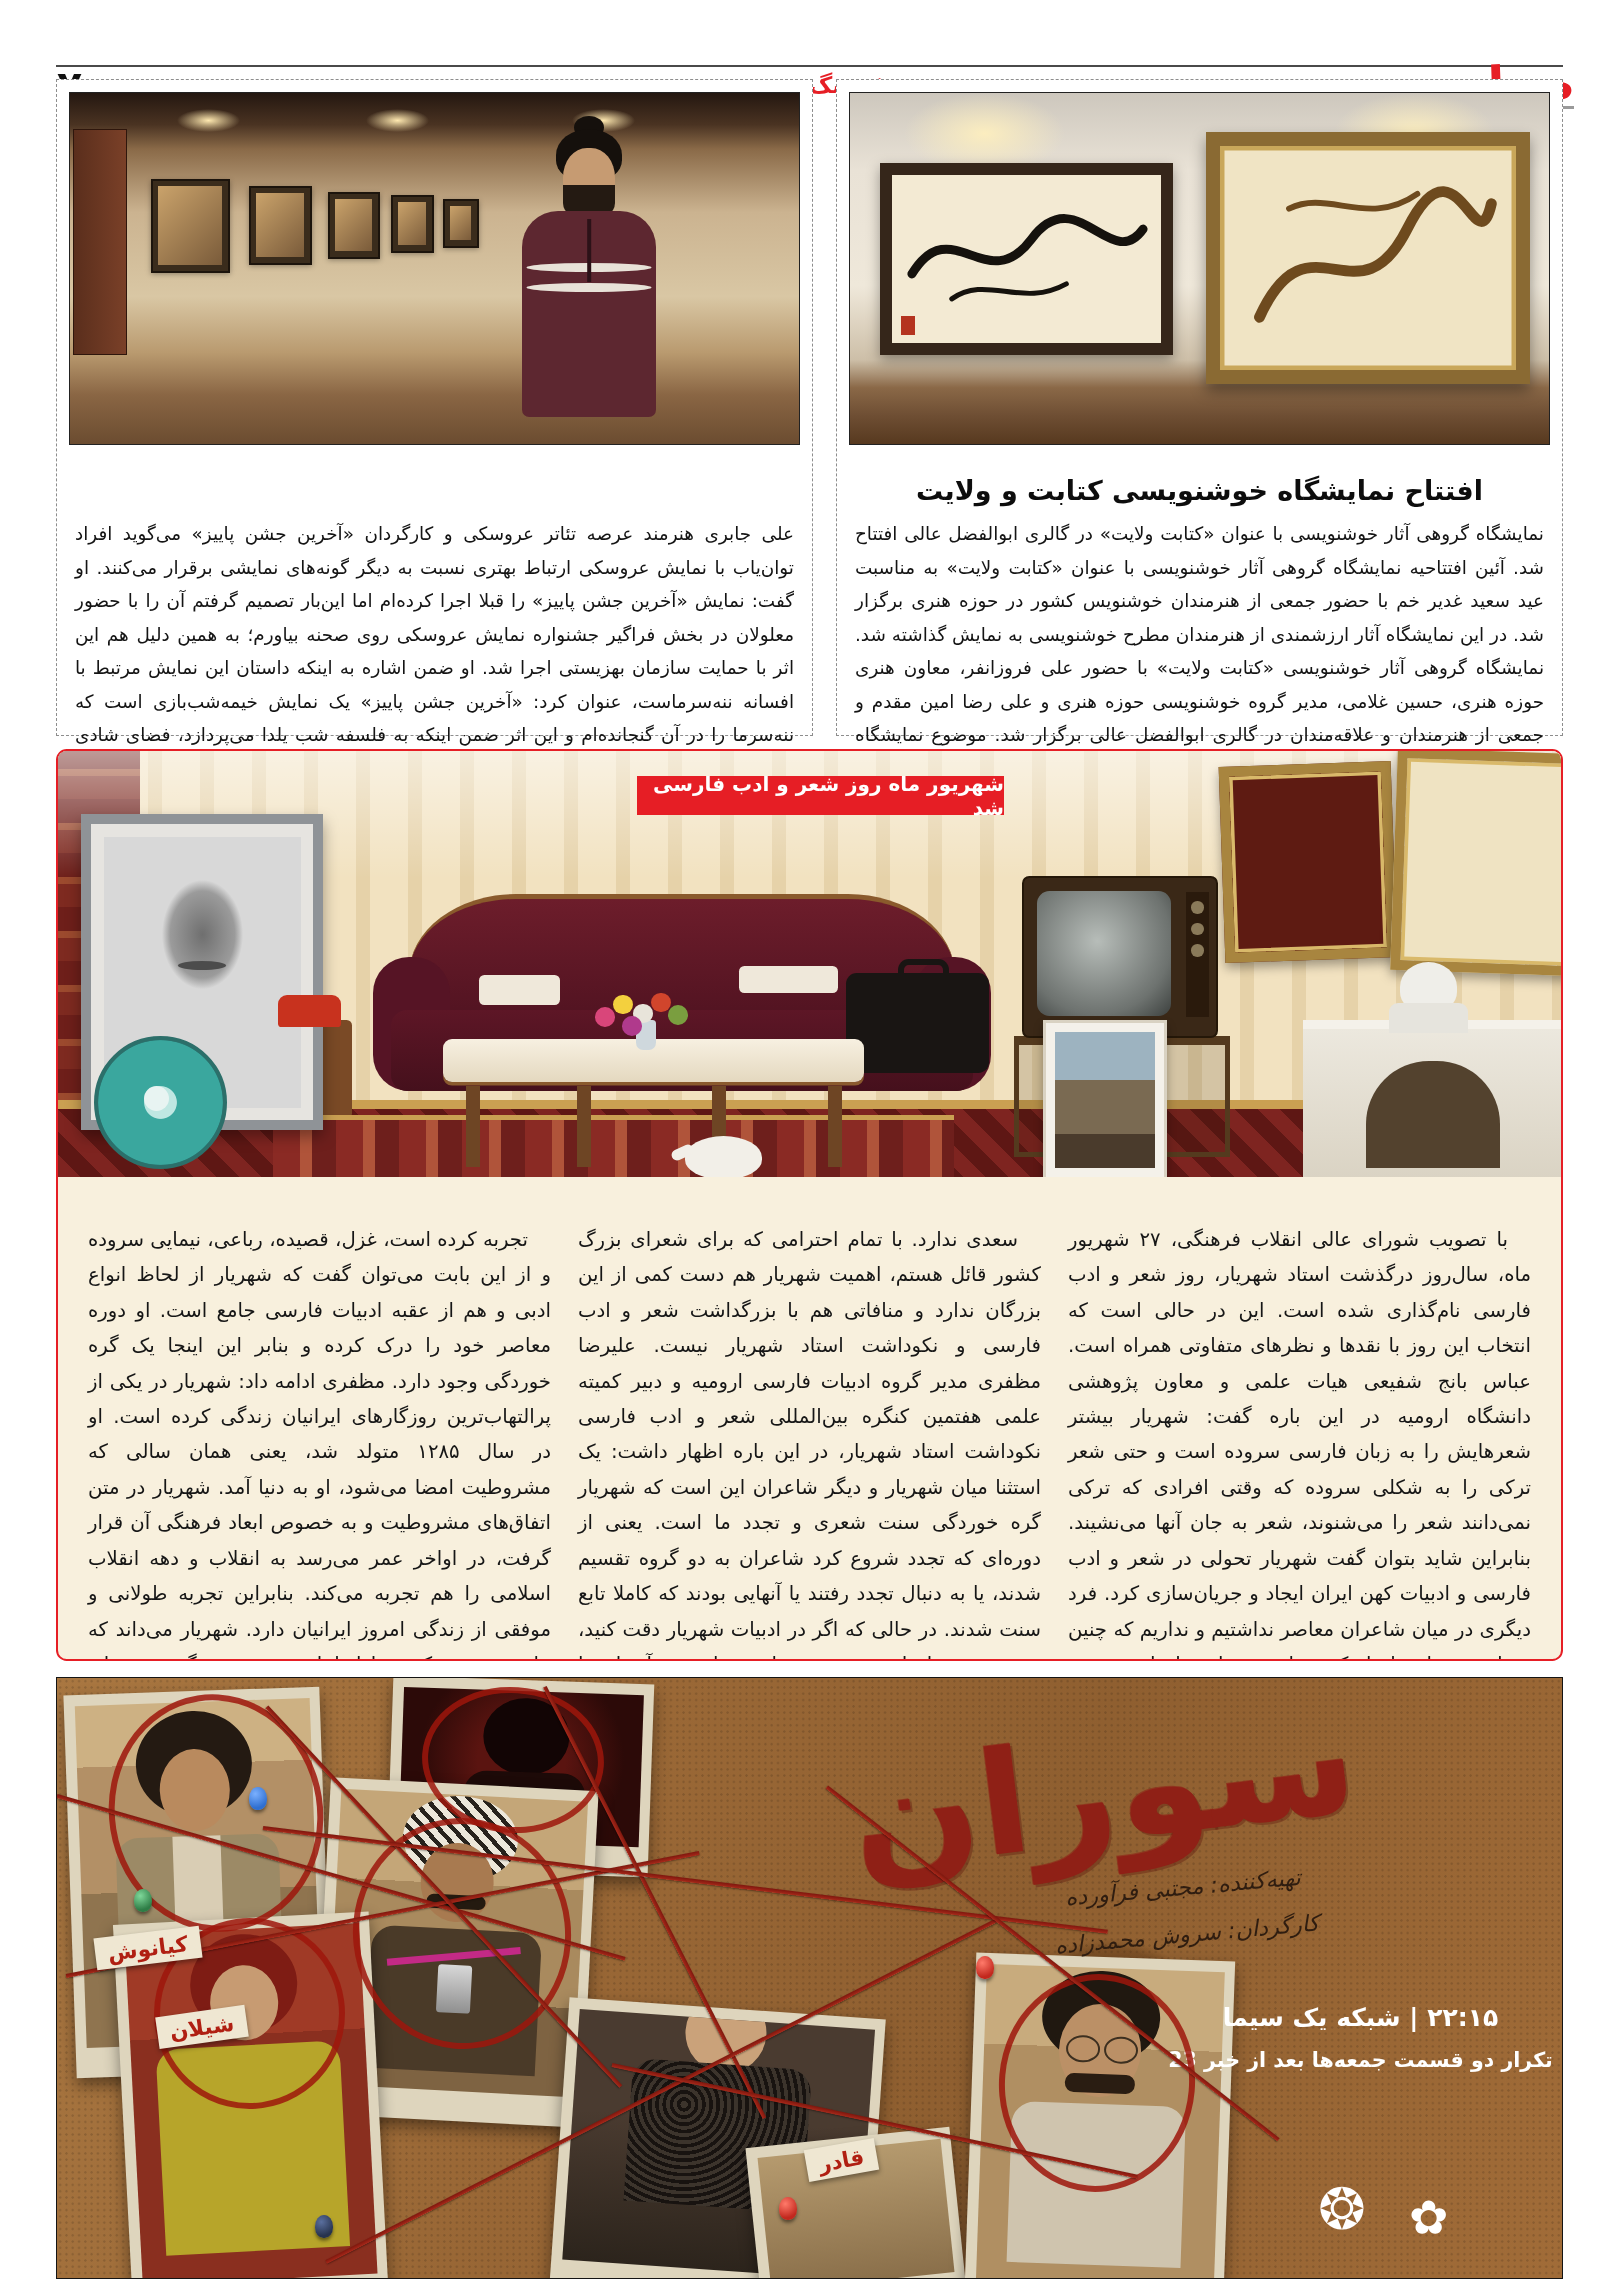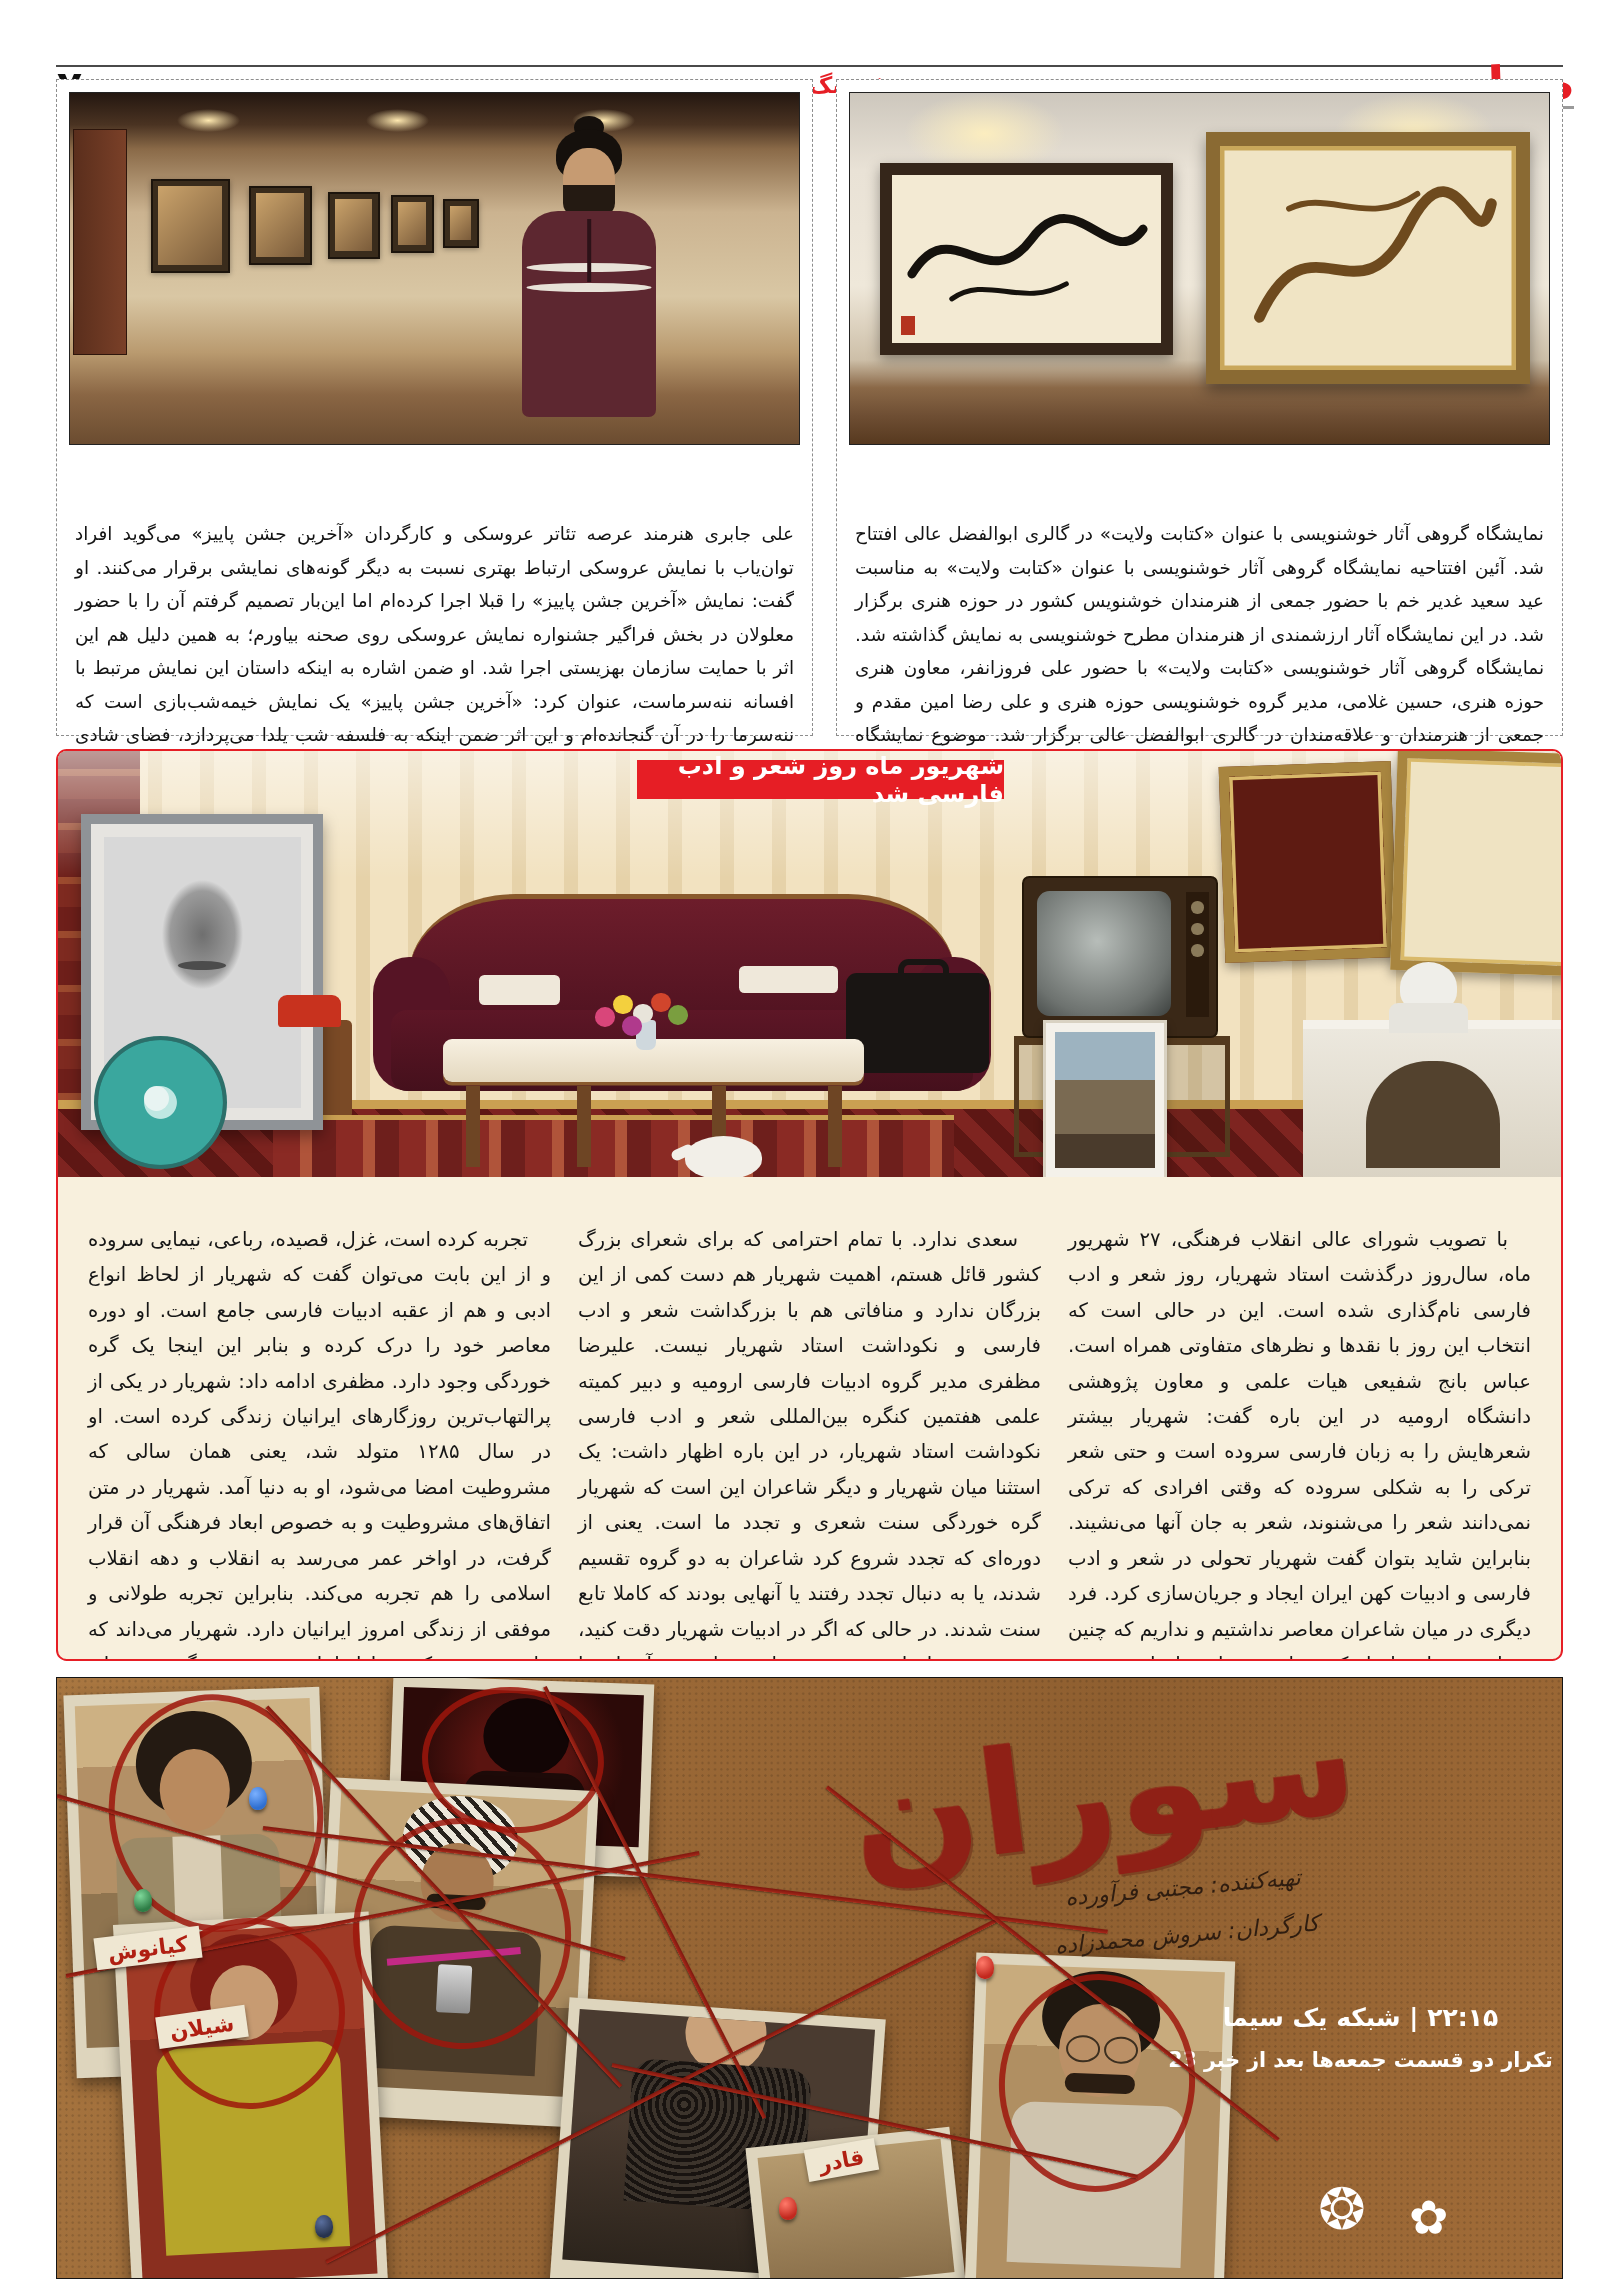--- a/index.html
+++ b/index.html
@@ -79,21 +79,21 @@
   .goldframe{position:absolute;background:#5e1b12;border:10.7px solid #a8853f;box-shadow:inset 0 0 0 3.6px #d9b96a,0 5.4px 10.7px rgba(0,0,0,.35);z-index:2;}
   .goldframe.light{background:#efe3c2;}
   .bust{position:absolute;left:1342px;top:211px;width:57px;height:50px;border-radius:50% 50% 40% 40%;background:#efeee9;z-index:3;}
   .bust::after{content:"";position:absolute;left:-10.7px;top:41px;width:79px;height:30px;border-radius:9px 9px 0 0;background:#e6e4dd;}
   .mantel{position:absolute;left:1245px;top:269px;width:260px;height:158px;background:linear-gradient(180deg,#ece8de,#d9d2c2);border-top:9px solid #f4f1ea;z-index:2;}
   .mantel::after{content:"";position:absolute;left:63px;top:32px;width:134px;height:107px;border-radius:63px 63px 0 0;background:#53422e;}
   .carpet{position:absolute;left:0;bottom:0;width:100%;height:77px;z-index:1;background:
      repeating-linear-gradient(45deg,#7e2420 0 16px,#5e1714 16px 32px),#6e1f1c;}
   .carpet::after{content:"";position:absolute;left:0;top:0;width:100%;height:9px;background:#caa052;}
   .runner{position:absolute;left:215px;bottom:0;width:681px;height:57px;z-index:2;background:repeating-linear-gradient(90deg,#8a2a24 0 27px,#b0543a 27px 39px,#6e1f1c 39px 63px);border-top:5.4px solid #caa052;}
-  .kicker{position:absolute;left:579px;top:9px;width:367px;height:39px;background:#e61e25;color:#fff;font-size:24px;font-weight:bold;display:flex;align-items:center;justify-content:center;z-index:6;}
+  .kicker{position:absolute;left:579px;top:25px;width:367px;height:39px;background:#e61e25;color:#fff;font-size:20px;font-weight:bold;display:flex;align-items:center;justify-content:center;z-index:6;}
   .headline{position:absolute;left:301px;top:52px;width:722px;height:68px;background:#e61e25;color:#fff;font-size:42px;font-weight:bold;display:flex;align-items:center;justify-content:center;z-index:6;white-space:nowrap;}
   .feat-text{position:absolute;left:0;right:0;top:426px;bottom:0;display:flex;flex-direction:row;gap:27px;padding:25px 30px 18px;box-sizing:border-box;}
   .feat-col{flex:1 1 0;font-size:19.7px;line-height:1.8;text-align:justify;color:#161616;text-indent:23px;}
   
   .promo{position:absolute;left:56px;top:1677px;width:1507px;height:602px;border:1.8px solid #141414;box-sizing:border-box;overflow:hidden;
      background:
        radial-gradient(circle at 12% 20%,rgba(255,235,200,.18) 0 6%,transparent 7%),
        radial-gradient(circle at 70% 60%,rgba(60,30,5,.25) 0 8%,transparent 9%),
        radial-gradient(circle at 40% 85%,rgba(255,230,190,.12) 0 5%,transparent 6%),
        radial-gradient(rgba(0,0,0,.14) 0.9px,transparent 1.4px),
@@ -186,20 +186,21 @@
           <span class="stamp"></span>
         </div>
         <div class="art-frame-gold">
           <svg viewBox="0 0 300 220" width="100%" height="100%">
             <path d="M40,170 C90,60 140,180 190,80 S260,120 275,55" stroke="#6e4a1e" stroke-width="11" fill="none" stroke-linecap="round"></path>
             <path d="M70,60 C110,40 150,80 200,45" stroke="#6e4a1e" stroke-width="6" fill="none" stroke-linecap="round"></path>
           </svg>
         </div>
       </div>
     </div>
+    <h2 class="news-title">افتتاح نمایشگاه خوشنویسی کتابت و ولایت</h2>
     <p class="news-body">نمایشگاه گروهی آثار خوشنویسی با عنوان «کتابت ولایت» در گالری ابوالفضل عالی افتتاح شد. آئین افتتاحیه نمایشگاه گروهی آثار خوشنویسی با عنوان «کتابت ولایت» به مناسبت عید سعید غدیر خم با حضور جمعی از هنرمندان خوشنویس کشور در حوزه هنری برگزار شد. در این نمایشگاه آثار ارزشمندی از هنرمندان مطرح خوشنویسی به نمایش گذاشته شد. نمایشگاه گروهی آثار خوشنویسی «کتابت ولایت» با حضور علی فروزانفر، معاون هنری حوزه هنری، حسین غلامی، مدیر گروه خوشنویسی حوزه هنری و علی رضا امین مقدم و جمعی از هنرمندان و علاقه‌مندان در گالری ابوالفضل عالی برگزار شد. موضوع نمایشگاه «کتابت ولایت» در وصف حضرت علی (ع) است./مهر</p>
   </div>
 
   <div class="feature">
     <div class="feat-photo">
       <div class="wallrug"></div>
       <div class="portrait">
           <div class="sketch"></div>
         </div>
       <div class="fan">

